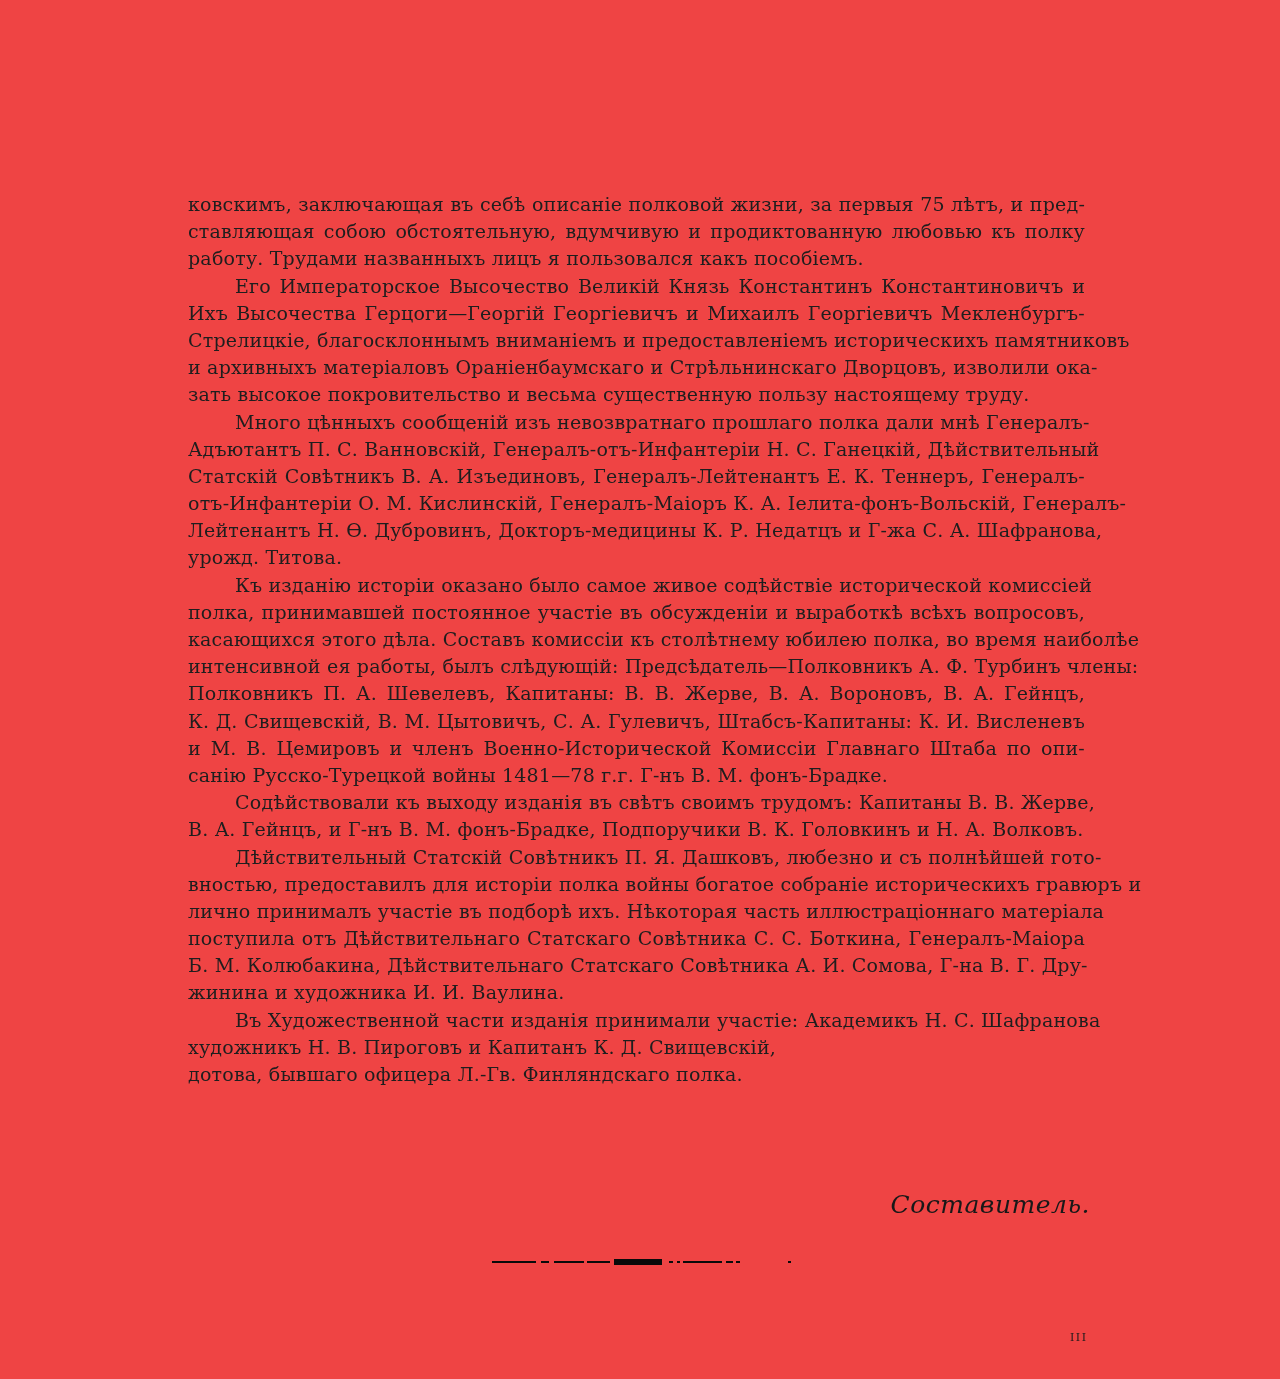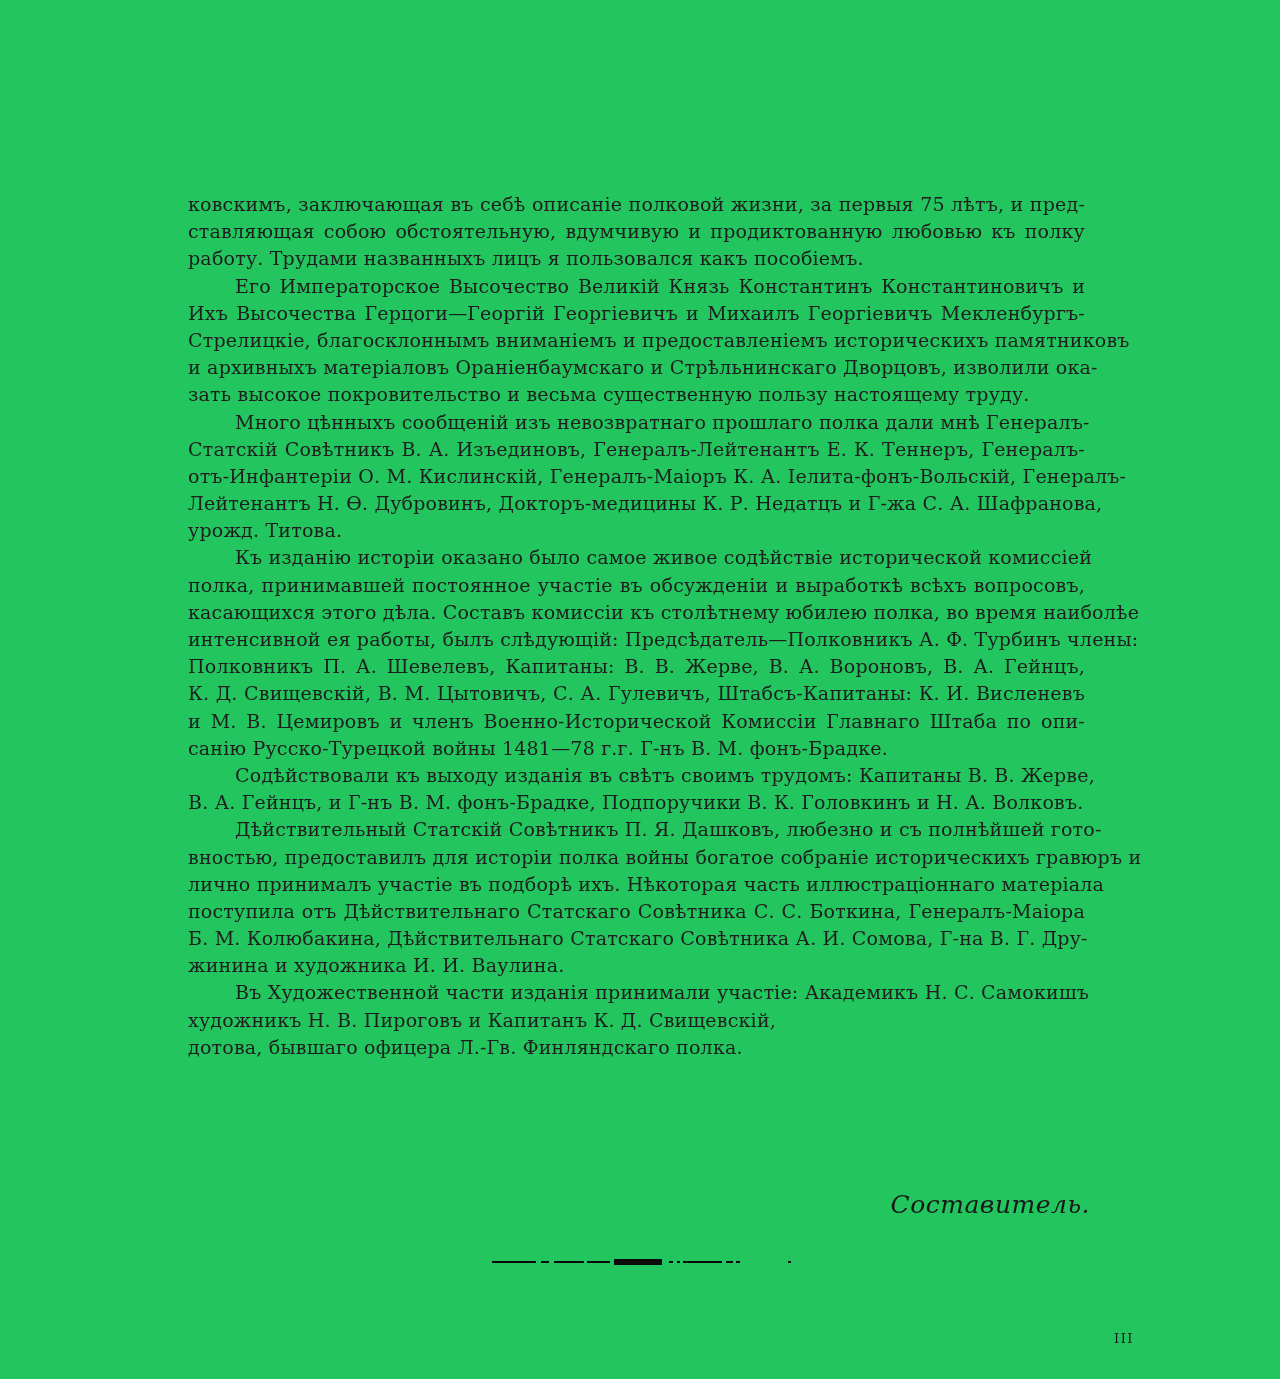--- a/index.html
+++ b/index.html
@@ -4,21 +4,21 @@
 <style>
   html, body {
     margin: 0;
     padding: 0;
     background: #fbfdf8;
   }
   .page {
     position: relative;
     width: 1280px;
     height: 1379px;
-    background: #22c55e;
+    background: #ef4444;
     font-family: "DejaVu Serif", serif;
     color: #1e1e1e;
     overflow: hidden;
   }
   .text-block {
     position: absolute;
     left: 188px;
     top: 191px;
     width: 897px;
     font-size: 19px;
@@ -64,25 +64,24 @@
     background: #0a0a0a;
     height: 2px;
     flex: none;
   }
   .divider .seg.thick { height: 6px; }
   .divider .gap { flex: none; height: 2px; }
   .page-number {
     position: absolute;
     left: 1070px;
     top: 1331px;
-    font-size: 13px;
+    font-size: 11px;
     letter-spacing: 1.5px;
     color: #1a1a1a;
     font-family: "DejaVu Serif", serif;
-    margin-left: 44px;
   }
 </style>
 </head>
 <body>
 
 <div class="page">
 
   <div class="text-block">
       <div class="paragraph">
         <div class="line">ковскимъ, заключающая въ себѣ описаніе полковой жизни, за первыя 75 лѣтъ, и пред-</div>
@@ -91,20 +90,21 @@
       </div>
       <div class="paragraph">
         <div class="line indent">Его Императорское Высочество Великій Князь Константинъ Константиновичъ и</div>
         <div class="line">Ихъ Высочества Герцоги—Георгій Георгіевичъ и Михаилъ Георгіевичъ Мекленбургъ-</div>
         <div class="line">Стрелицкіе, благосклоннымъ вниманіемъ и предоставленіемъ историческихъ памятниковъ</div>
         <div class="line">и архивныхъ матеріаловъ Ораніенбаумскаго и Стрѣльнинскаго Дворцовъ, изволили ока-</div>
         <div class="line last">зать высокое покровительство и весьма существенную пользу настоящему труду.</div>
       </div>
       <div class="paragraph">
         <div class="line indent">Много цѣнныхъ сообщеній изъ невозвратнаго прошлаго полка дали мнѣ Генералъ-</div>
+        <div class="line">Адъютантъ П. С. Ванновскій, Генералъ-отъ-Инфантеріи Н. С. Ганецкій, Дѣйствительный</div>
         <div class="line">Статскій Совѣтникъ В. А. Изъединовъ, Генералъ-Лейтенантъ Е. К. Теннеръ, Генералъ-</div>
         <div class="line">отъ-Инфантеріи О. М. Кислинскій, Генералъ-Маіоръ К. А. Іелита-фонъ-Вольскій, Генералъ-</div>
         <div class="line">Лейтенантъ Н. Ѳ. Дубровинъ, Докторъ-медицины К. Р. Недатцъ и Г-жа С. А. Шафранова,</div>
         <div class="line last">урожд. Титова.</div>
       </div>
       <div class="paragraph">
         <div class="line indent">Къ изданію исторіи оказано было самое живое содѣйствіе исторической комиссіей</div>
         <div class="line">полка, принимавшей постоянное участіе въ обсужденіи и выработкѣ всѣхъ вопросовъ,</div>
         <div class="line">касающихся этого дѣла. Составъ комиссіи къ столѣтнему юбилею полка, во время наиболѣе</div>
         <div class="line">интенсивной ея работы, былъ слѣдующій: Предсѣдатель—Полковникъ А. Ф. Турбинъ члены:</div>
@@ -119,21 +119,21 @@
       </div>
       <div class="paragraph">
         <div class="line indent">Дѣйствительный Статскій Совѣтникъ П. Я. Дашковъ, любезно и съ полнѣйшей гото-</div>
         <div class="line">вностью, предоставилъ для исторіи полка войны богатое собраніе историческихъ гравюръ и</div>
         <div class="line">лично принималъ участіе въ подборѣ ихъ. Нѣкоторая часть иллюстраціоннаго матеріала</div>
         <div class="line">поступила отъ Дѣйствительнаго Статскаго Совѣтника С. С. Боткина, Генералъ-Маіора</div>
         <div class="line">Б. М. Колюбакина, Дѣйствительнаго Статскаго Совѣтника А. И. Сомова, Г-на В. Г. Дру-</div>
         <div class="line last">жинина и художника И. И. Ваулина.</div>
       </div>
       <div class="paragraph">
-        <div class="line indent">Въ Художественной части изданія принимали участіе: Академикъ Н. С. Самокишъ</div>
+        <div class="line indent">Въ Художественной части изданія принимали участіе: Академикъ Н. С. Шафранова</div>
         <div class="line last">художникъ Н. В. Пироговъ и Капитанъ К. Д. Свищевскій,</div>
       </div>
       <div class="paragraph">
         <div class="line last">дотова, бывшаго офицера Л.-Гв. Финляндскаго полка.</div>
       </div>
     </div>
 
   <div class="signature-row">Составитель.</div>
 
   <div class="divider">

